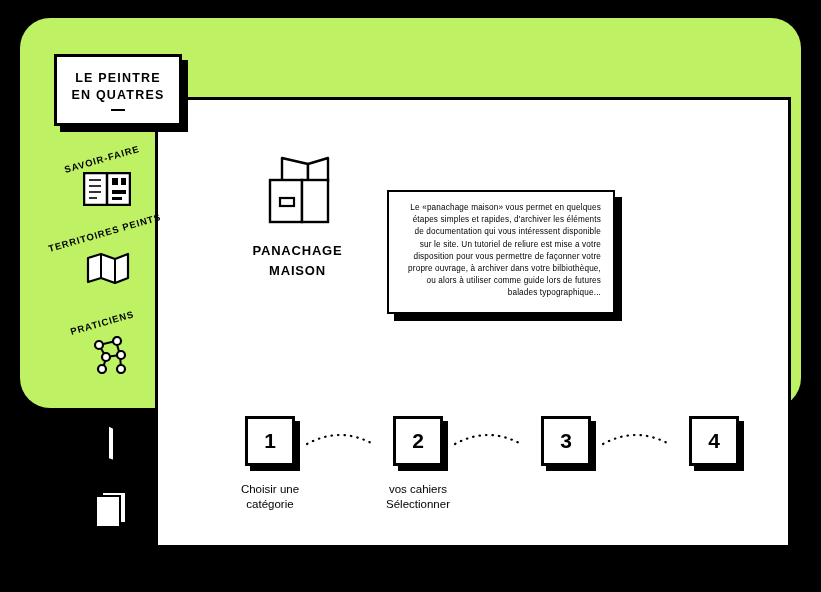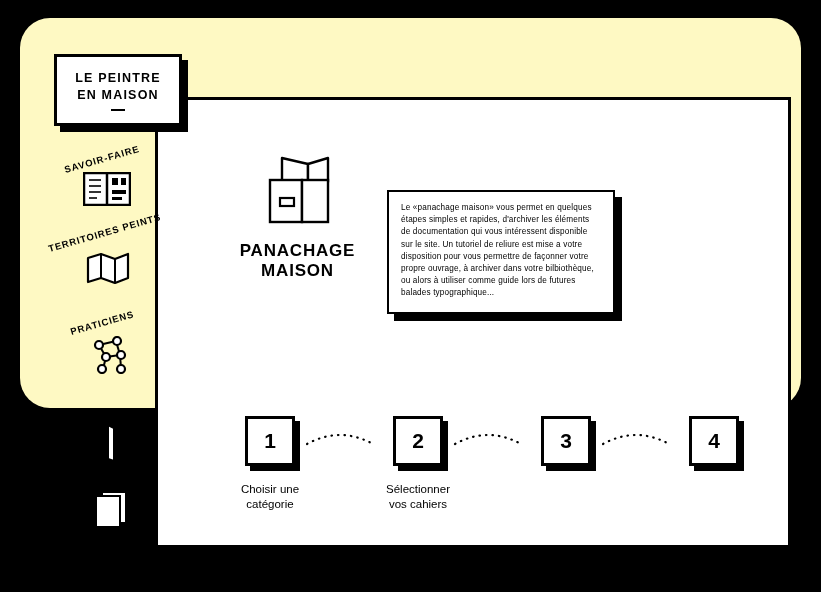--- a/index.html
+++ b/index.html
@@ -12,21 +12,21 @@
     height: 592px;
     overflow: hidden;
     font-family: "Liberation Sans", sans-serif;
   }
   .page {
     position: absolute;
     left: 20px;
     top: 18px;
     width: 781px;
     height: 390px;
-    background: #fef9c3;
+    background: #bef264;
     border-radius: 30px;
   }
 
   
   .logo-box {
     position: absolute;
     left: 34px;
     top: 36px;
     width: 122px;
     height: 66px;
@@ -106,21 +106,21 @@
     text-align: center;
   }
   .panachage-icon {
     height: 80px;
     display: flex;
     align-items: center;
     justify-content: center;
   }
   .panachage-title {
     margin-top: 10px;
-    font-size: 17px;
+    font-size: 13px;
     font-weight: bold;
     letter-spacing: 0.8px;
     line-height: 16px;
     color: #000;
   }
 
   
   .text-card {
     position: absolute;
     left: 367px;
@@ -130,20 +130,21 @@
     background: #fff;
     box-shadow: 7px 7px 0 #000;
     padding: 10px 12px 12px 12px;
   }
   .text-card p {
     margin: 0;
     font-size: 8.2px;
     line-height: 12.2px;
     color: #000;
     letter-spacing: 0.15px;
+    text-align: right;
   }
 
   
   .steps-header {
     position: absolute;
     left: 194px;
     top: 342px;
     font-size: 13px;
     font-weight: bold;
     letter-spacing: 0.4px;
@@ -195,21 +196,21 @@
 </style>
 </head>
 <body>
 
 <div class="page">
 
   <div class="main-frame"></div>
 
   <div class="logo-box">
     <div class="logo-line">LE PEINTRE</div>
-    <div class="logo-line">EN MAISON</div>
+    <div class="logo-line">EN QUATRES</div>
     <div class="logo-dash"></div>
   </div>
 
   <div class="sidebar">
 
     <div class="side-item">
       <div class="side-label rot" style="left:16px; top:18px;">SAVOIR-FAIRE</div>
       <div class="side-icon" style="left:33px; top:26px;">
         <svg width="48" height="34" viewBox="0 0 48 34">
           <rect x="1" y="1" width="46" height="32" fill="#fff" stroke="#000" stroke-width="2.5"></rect>
@@ -311,22 +312,22 @@
 
     <div class="dots" style="left:105px;">
       <svg width="70" height="20" viewBox="0 0 70 20">
         <path d="M2 16 Q35 -2 68 16" fill="none" stroke="#000" stroke-width="2.2" stroke-linecap="round" stroke-dasharray="0.5 6"></path>
       </svg>
     </div>
 
     <div class="step" style="left:148px;">
       <div class="step-box">2</div>
       <div class="step-label">
+        <div>vos cahiers</div>
         <div>Sélectionner</div>
-        <div>vos cahiers</div>
       </div>
     </div>
 
     <div class="dots" style="left:253px;">
       <svg width="70" height="20" viewBox="0 0 70 20">
         <path d="M2 16 Q35 -2 68 16" fill="none" stroke="#000" stroke-width="2.2" stroke-linecap="round" stroke-dasharray="0.5 6"></path>
       </svg>
     </div>
 
     <div class="step" style="left:296px;">

